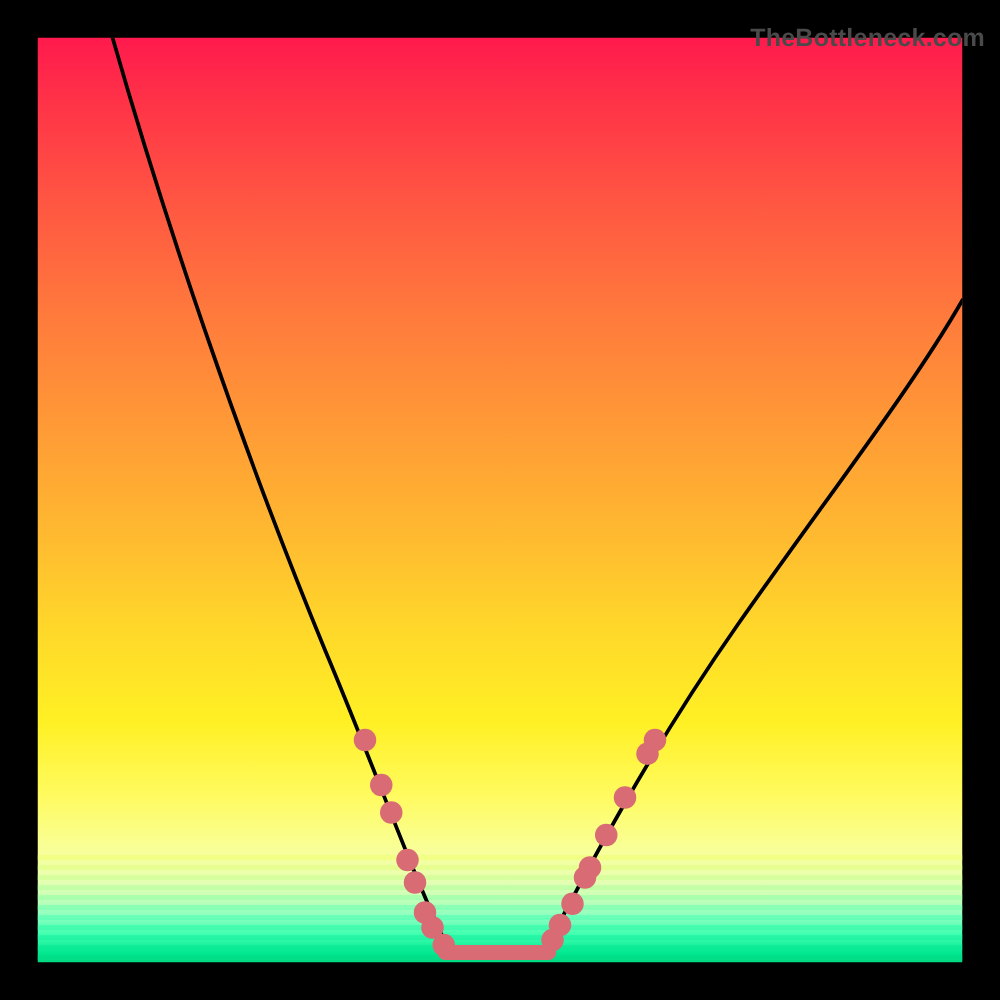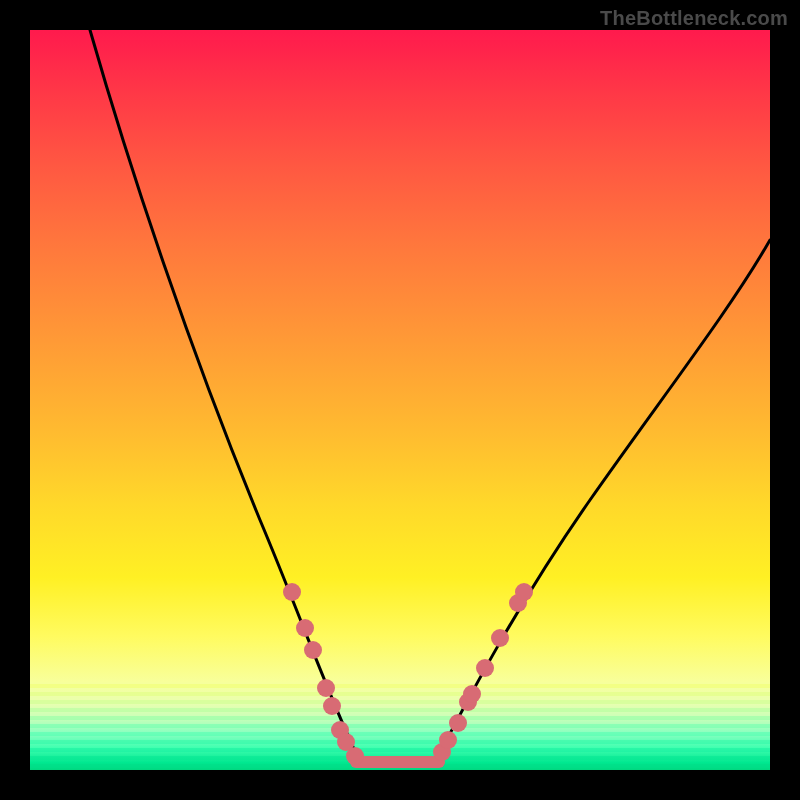--- a/index.html
+++ b/index.html
@@ -79,21 +79,21 @@
     fill: none;
     stroke: #d86b74;
     stroke-width: 12;
     stroke-linecap: round;
   }
   .dot {
     fill: #d86b74;
   }
   .watermark {
     position: absolute;
-    top: 7px;
+    top: 20px;
     right: 12px;
     color: #4a4a4a;
     font-size: 20px;
     font-weight: 600;
     letter-spacing: 0.2px;
     user-select: none;
   }
 </style>
 </head>
 <body>

